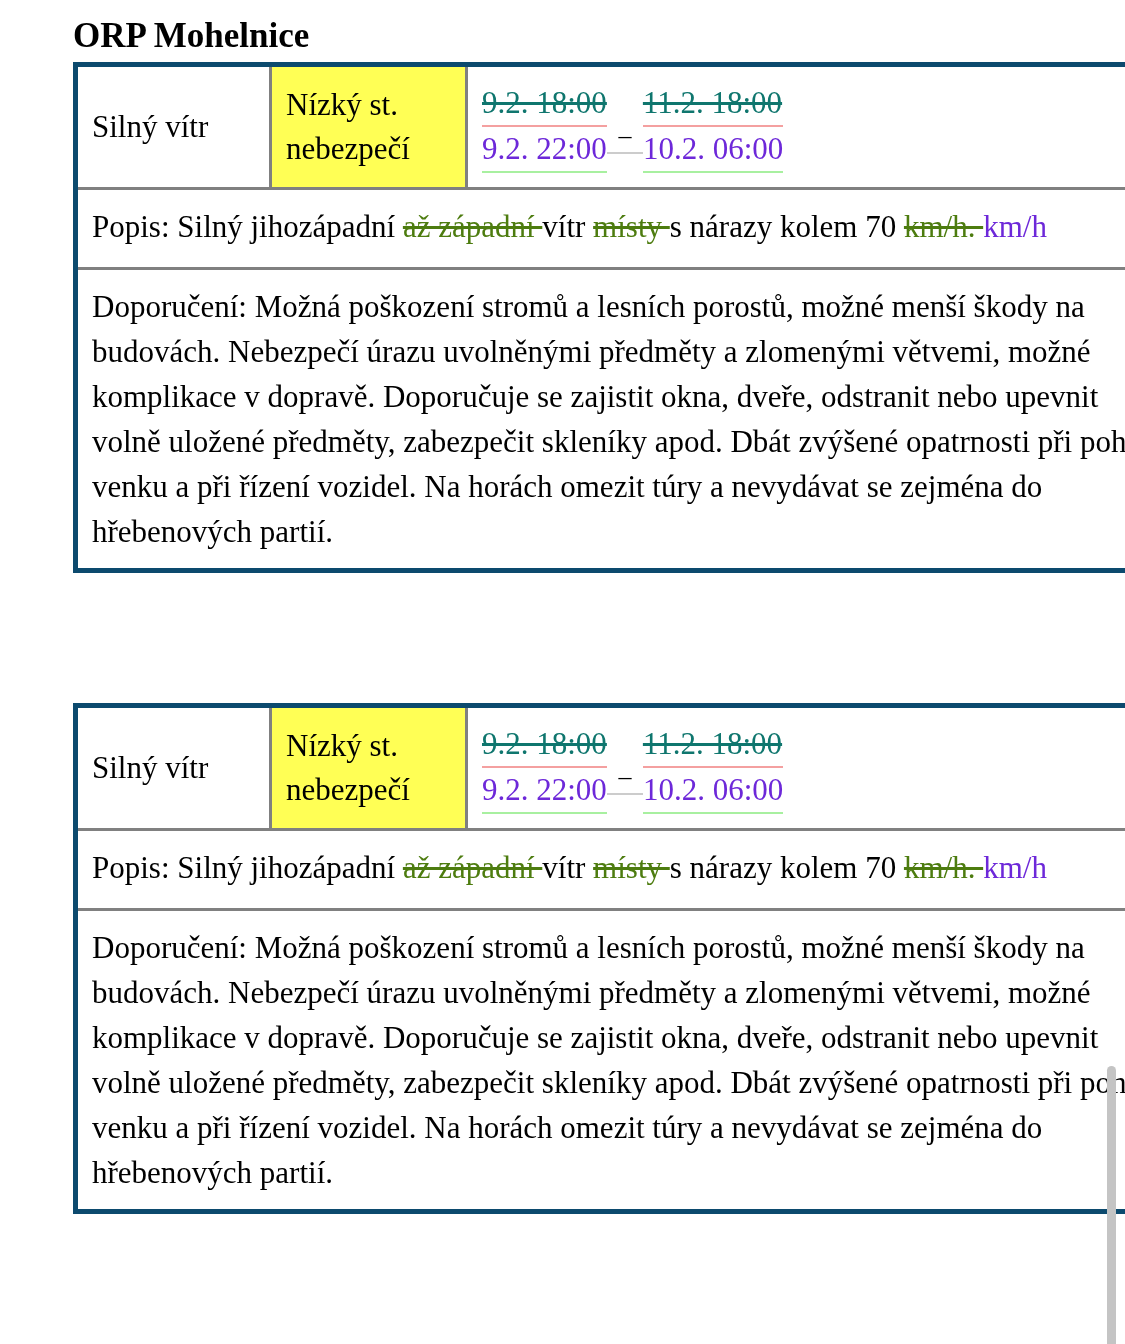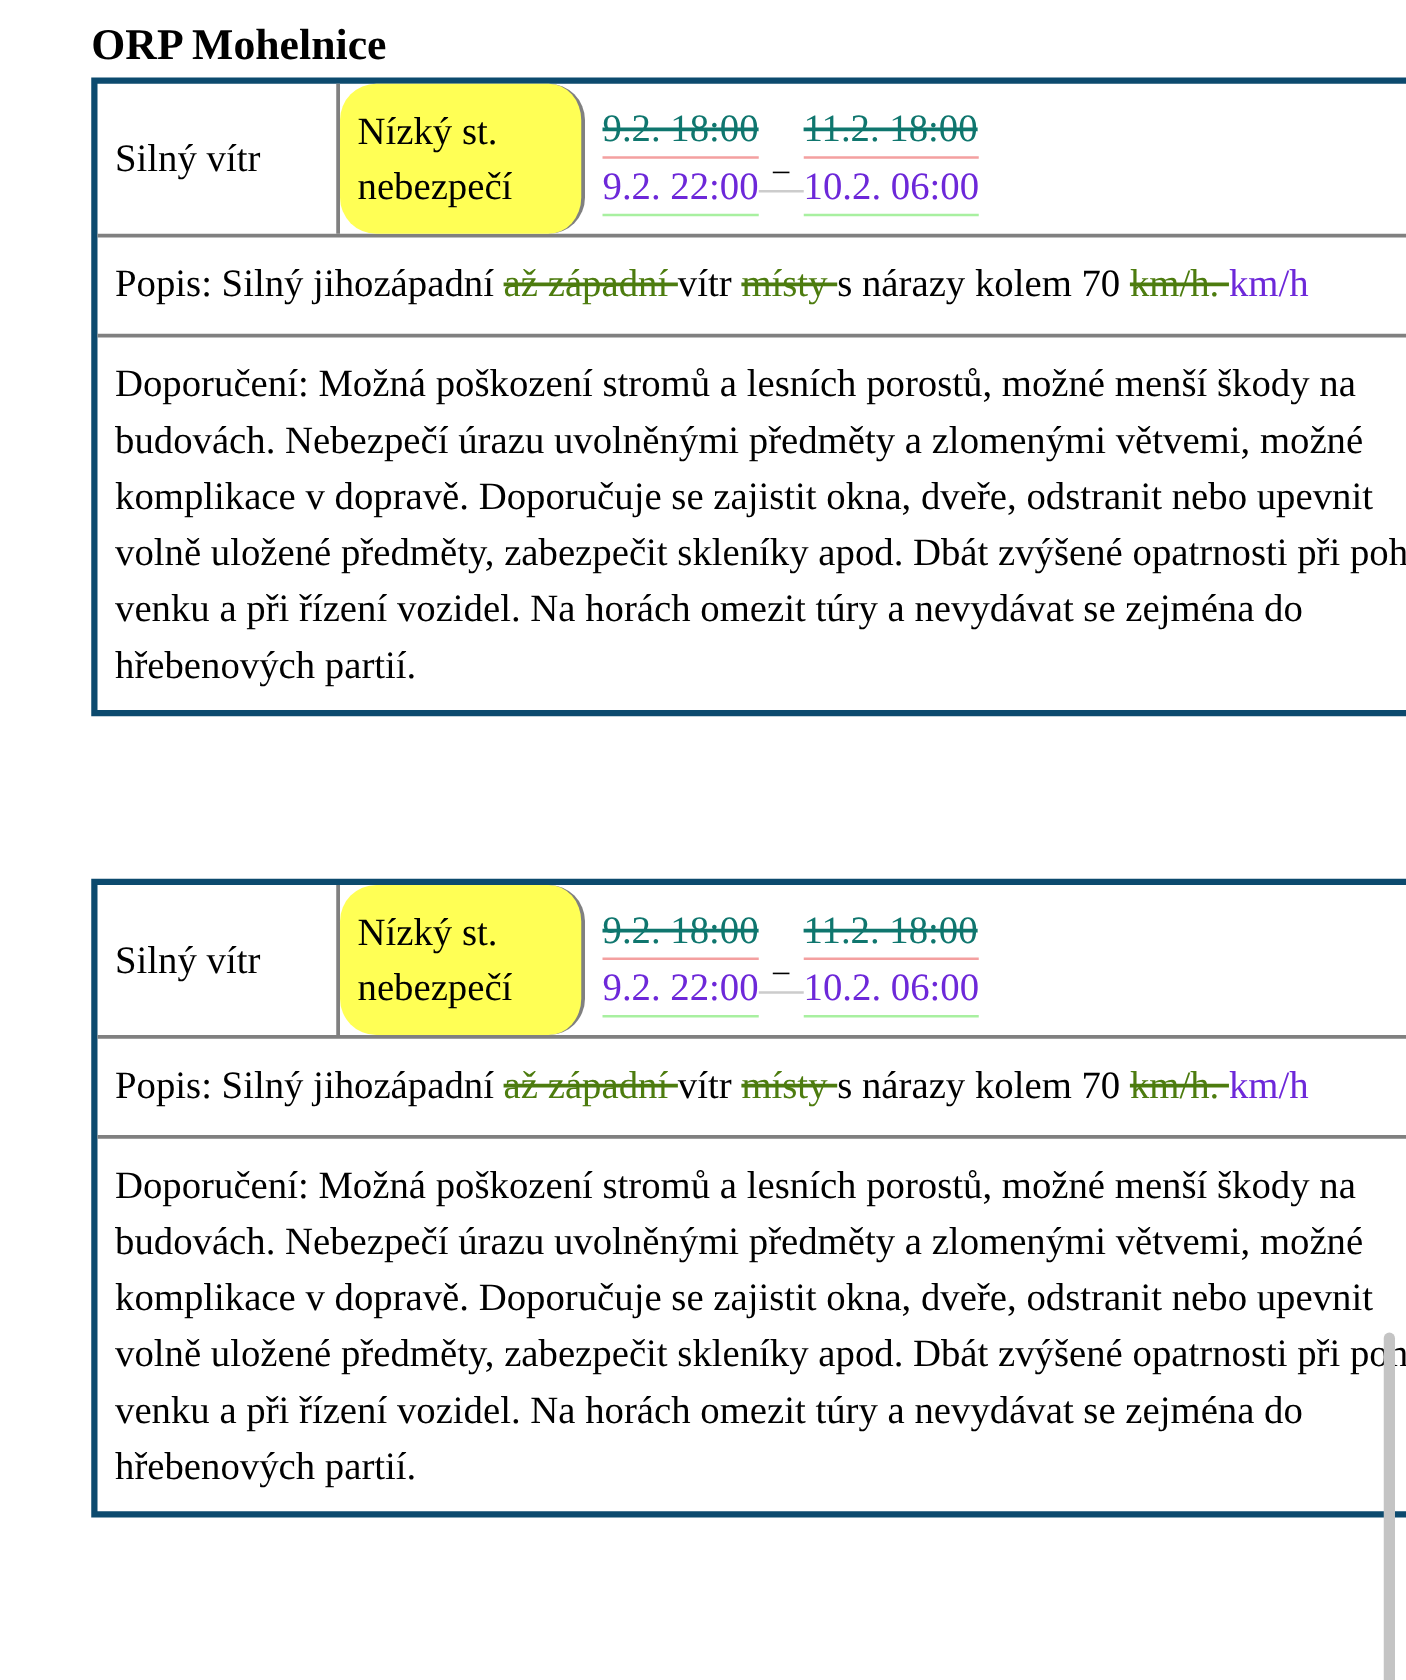--- a/index.html
+++ b/index.html
@@ -17,21 +17,21 @@
   }
   .top-row { display: flex; height: 120px; border-bottom: 3px solid #808080; }
   .cell-type {
     width: 194px; border-right: 3px solid #808080; box-sizing: border-box;
     display: flex; align-items: center; padding-left: 14px;
     font-size: 31px;
   }
   .cell-level {
     width: 196px; border-right: 3px solid #808080; box-sizing: border-box;
     background: #ffff55; display: flex; align-items: center; padding-left: 14px;
-    font-size: 31px; line-height: 44px; border-radius: 29px;
+    font-size: 31px; line-height: 44px;
   }
   .cell-time {
     flex: 1; display: flex; align-items: center; padding-left: 14px;
     font-size: 31px; line-height: 44px;
   }
   .times { display: flex; align-items: center; }
   .tcol { display: flex; flex-direction: column; }
   .old {
     color: #0f766e; text-decoration: line-through;
     border-bottom: 2px solid #f4a0a0; display: inline-block;

